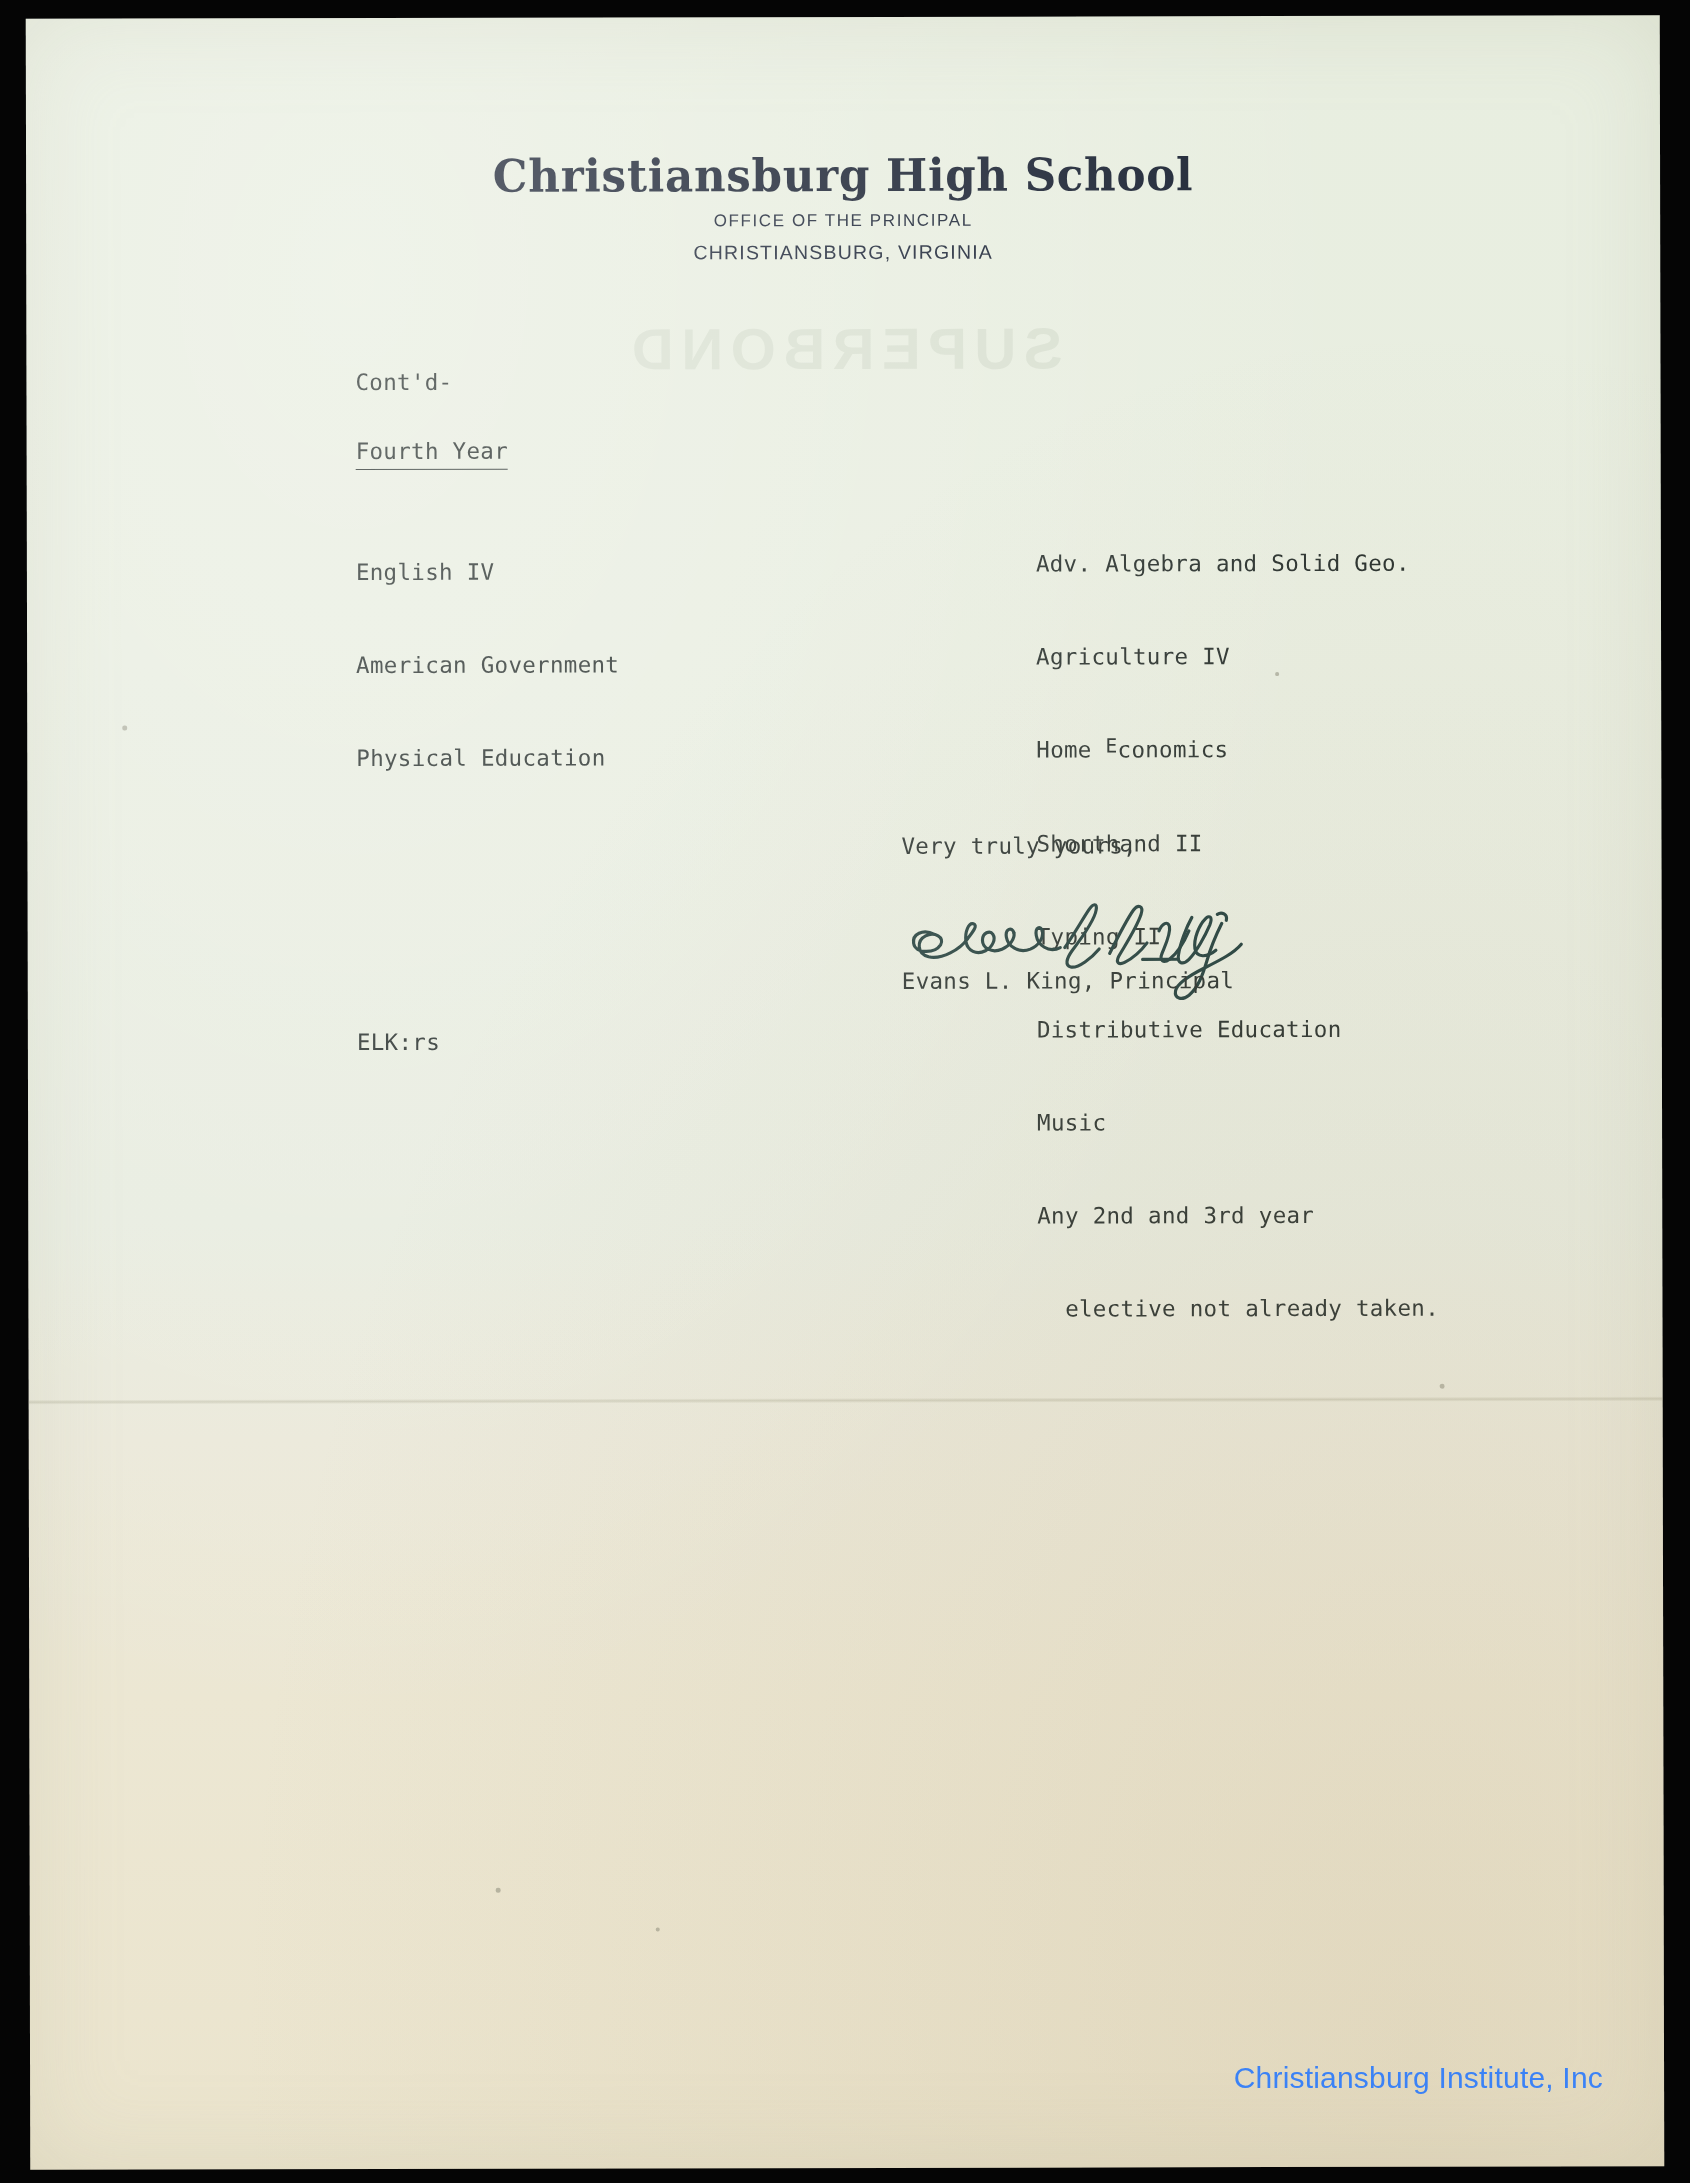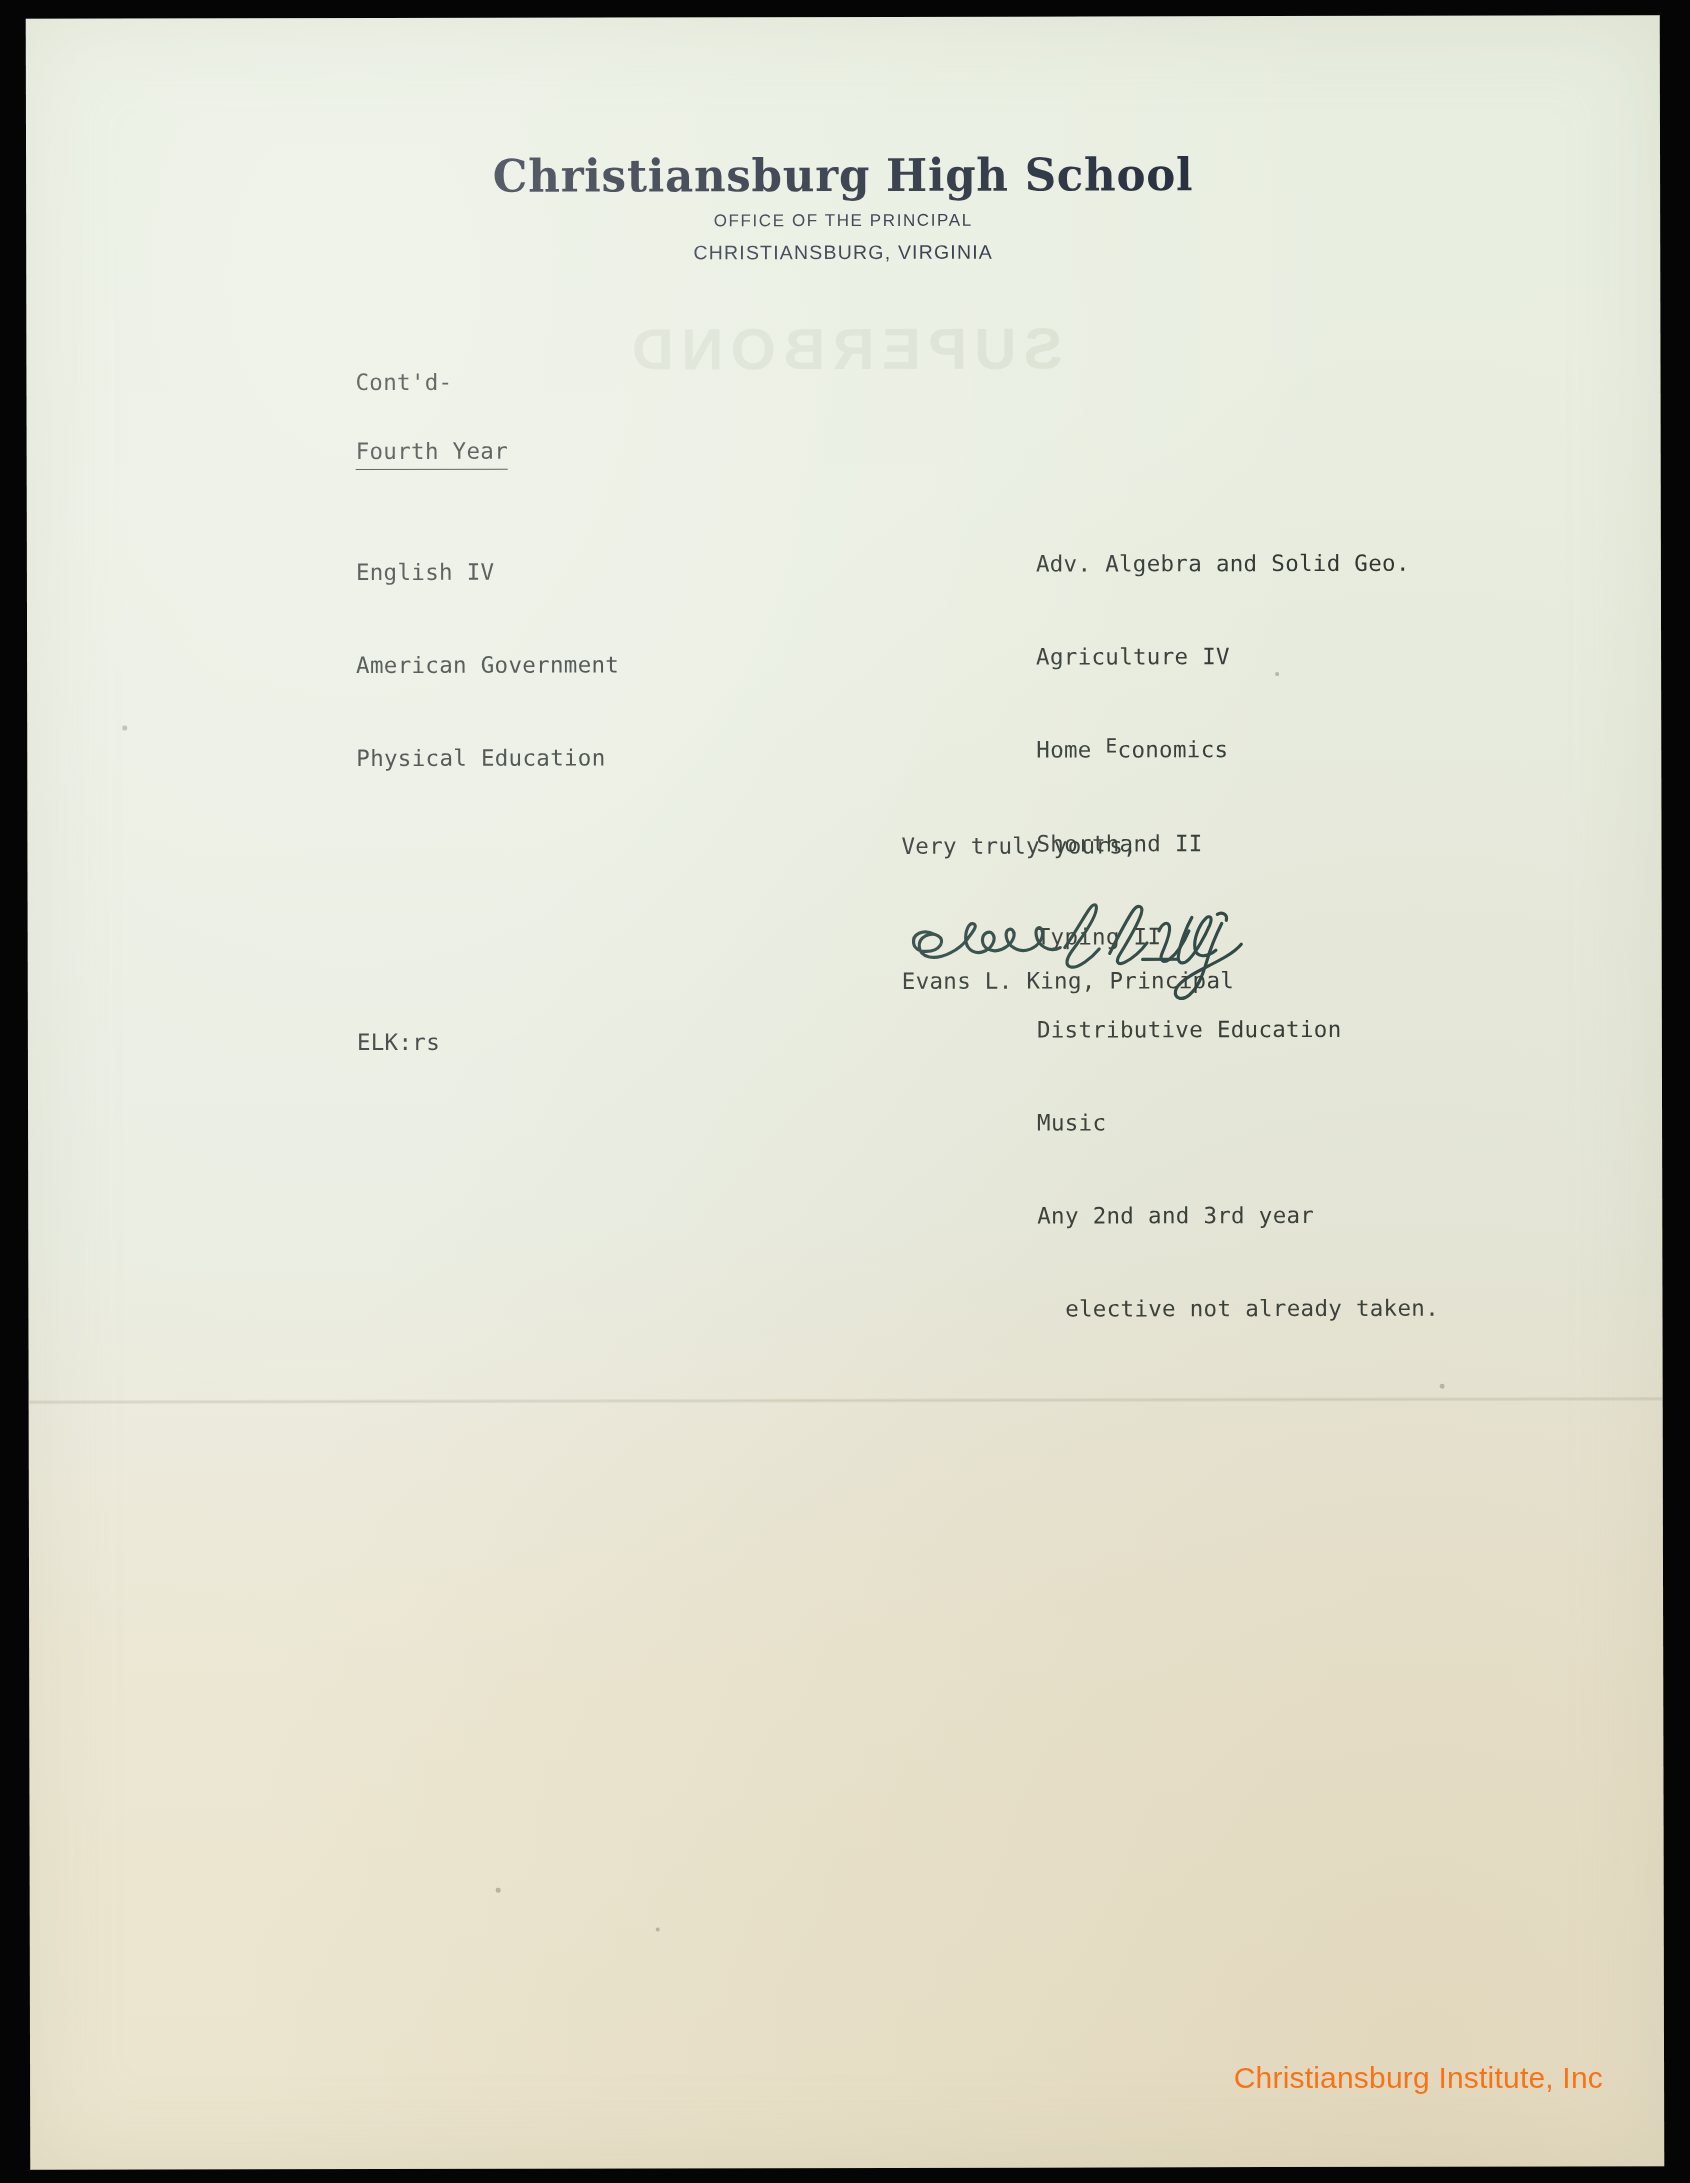--- a/index.html
+++ b/index.html
@@ -152,21 +152,21 @@
     pointer-events: none;
   }
 
   
   .credit {
     position: absolute;
     right: 88px;
     bottom: 88px;
     font-family: "Liberation Sans", sans-serif;
     font-size: 30px;
-    color: #f97316;
+    color: #3b82f6;
     letter-spacing: 0.2px;
   }
 
   
   .speck { position: absolute; background: #8a8a7a; border-radius: 50%; opacity: .55; }
 </style>
 </head>
 <body>
 
 <div class="scan">

